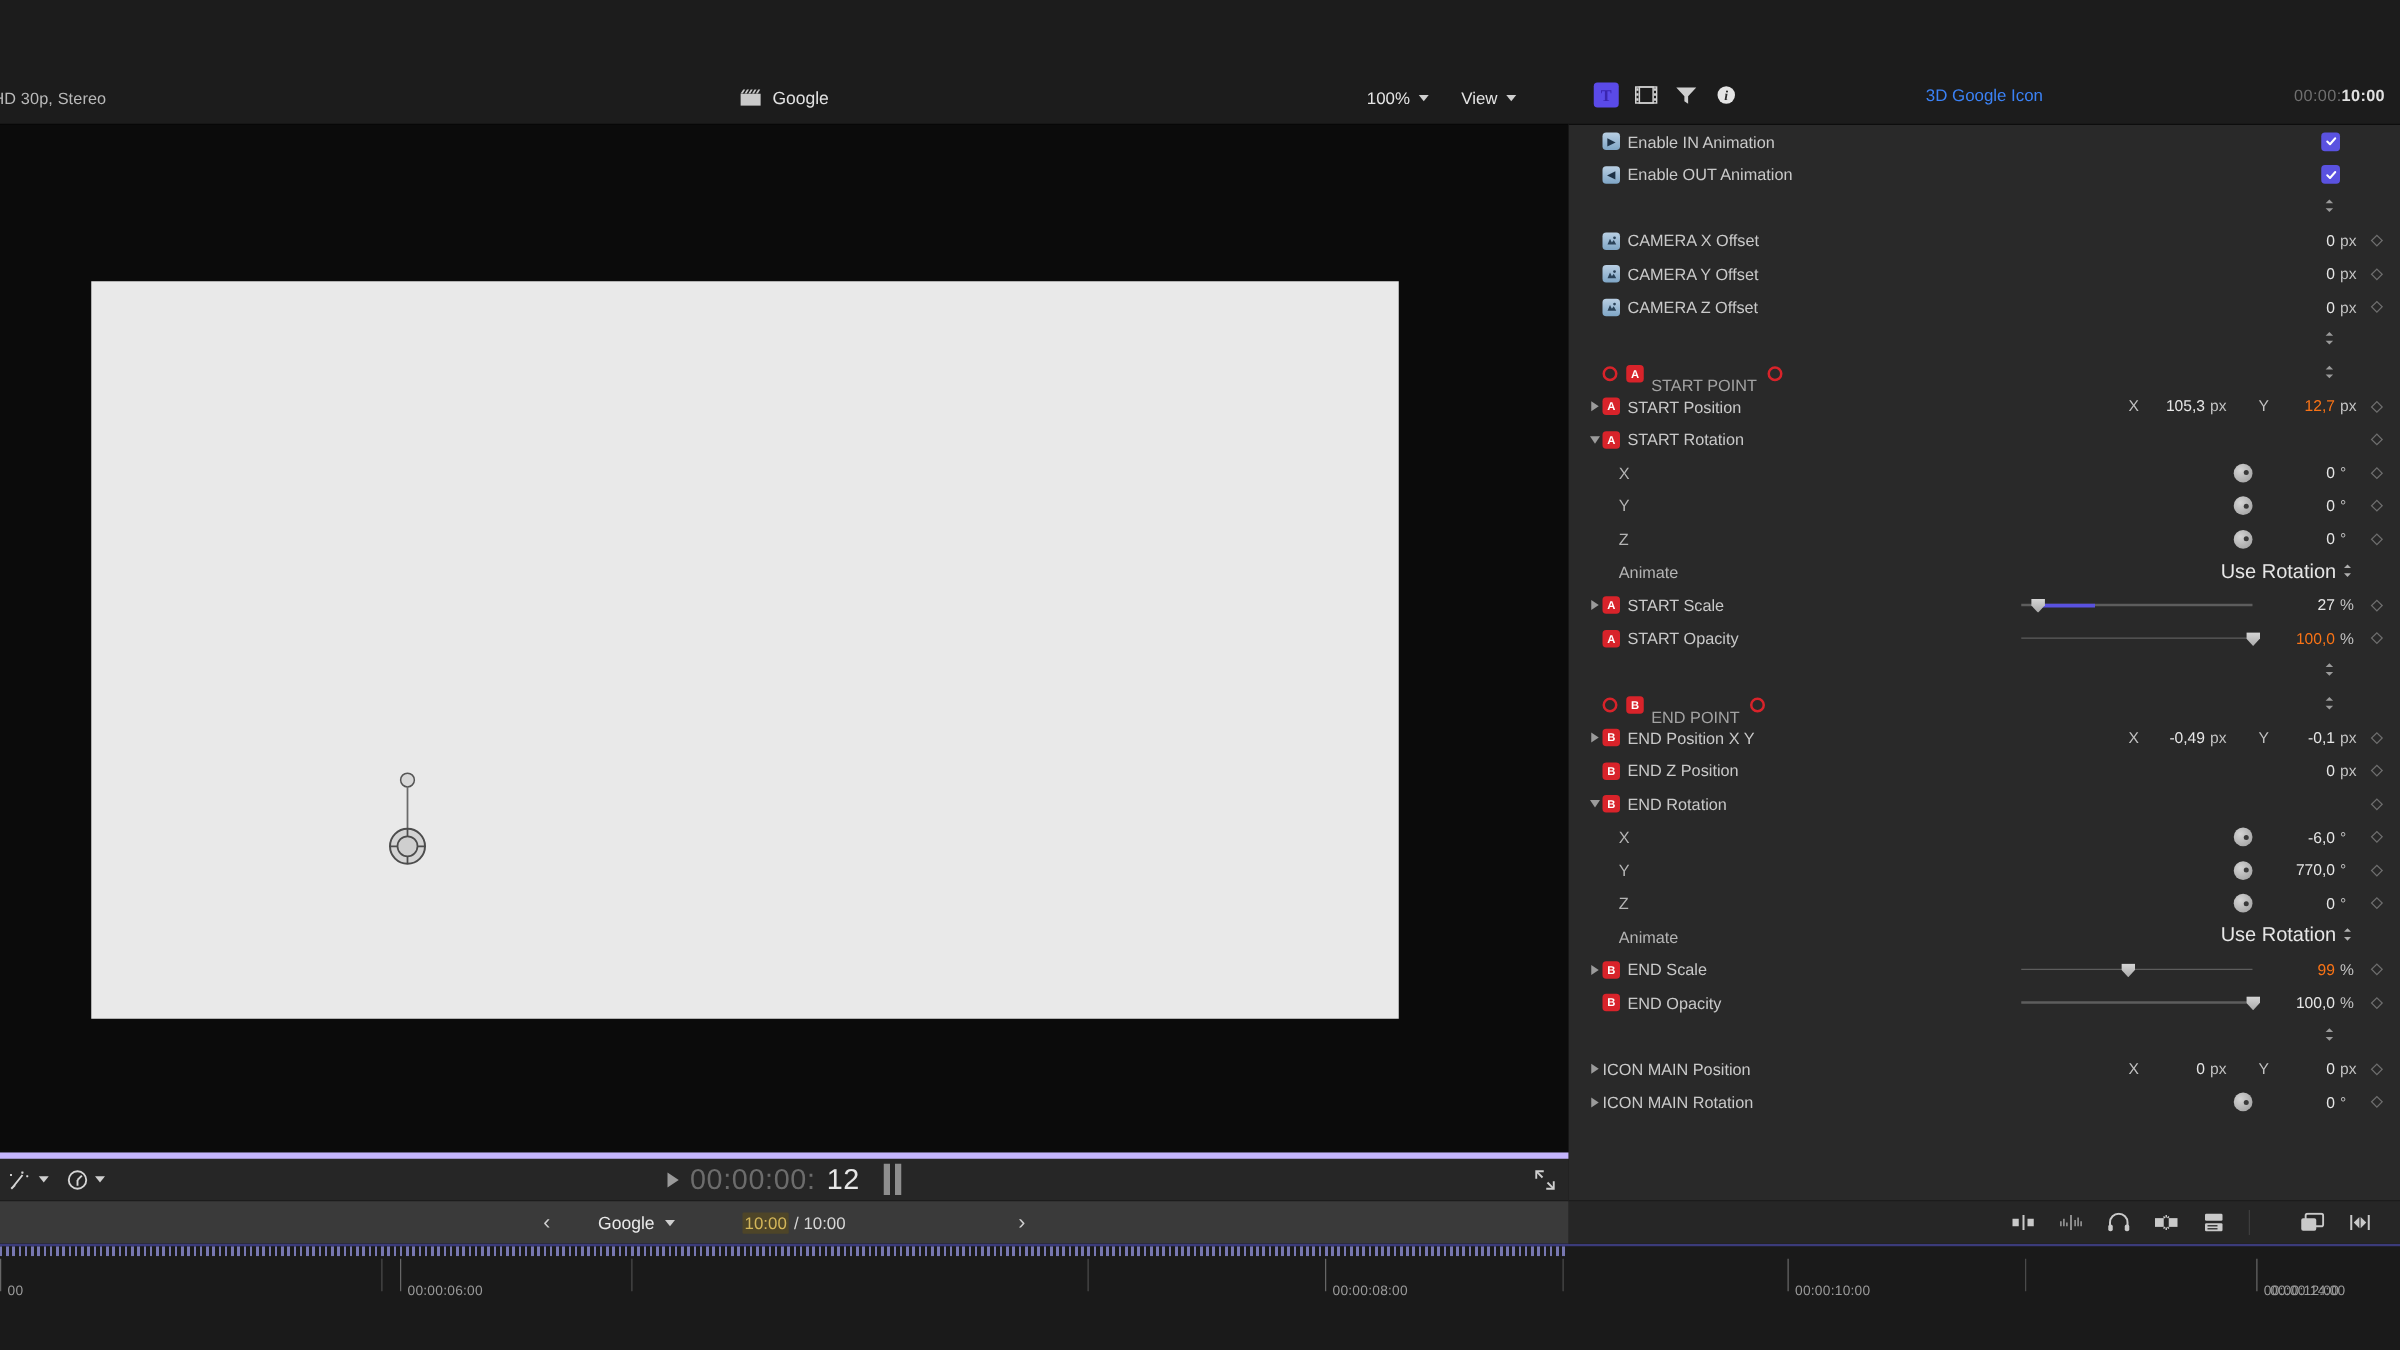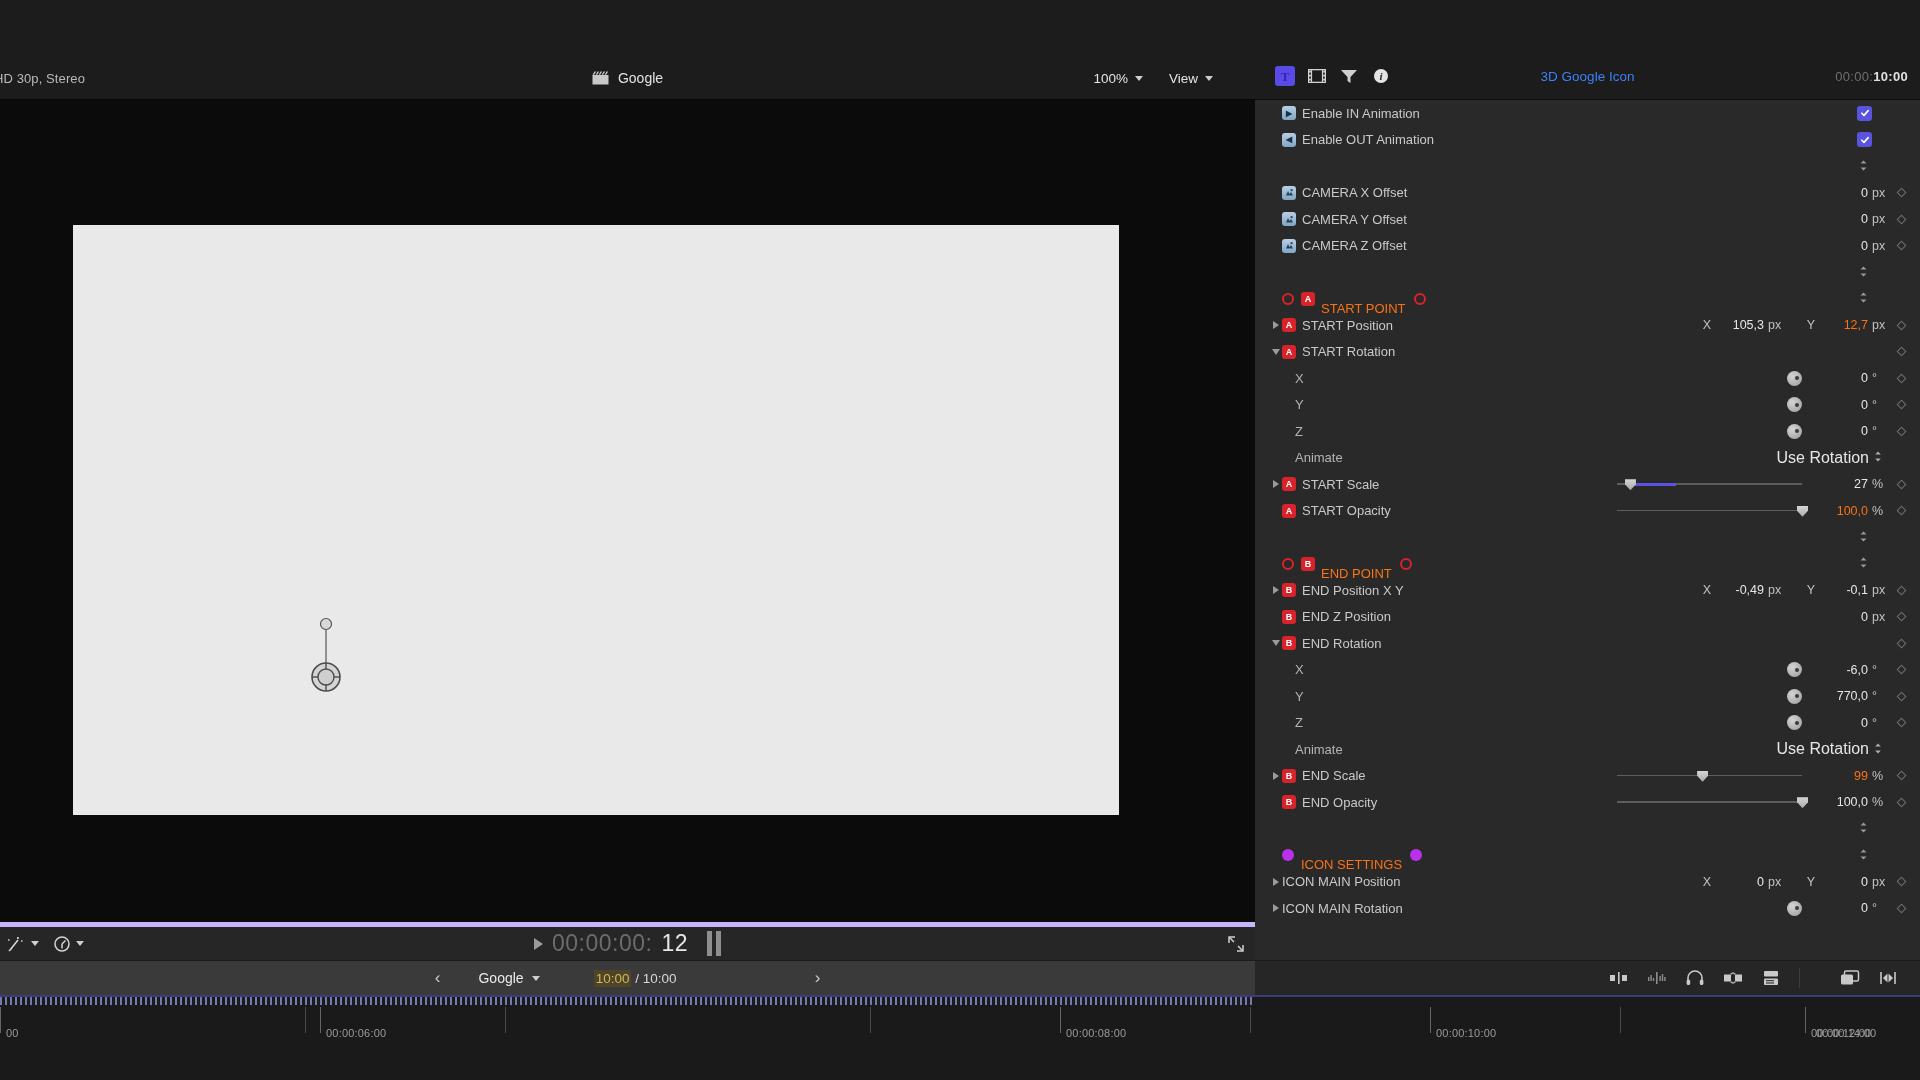--- a/index.html
+++ b/index.html
@@ -145,21 +145,21 @@
   }
   .badge.red { background:#d8232a; }
   .badge.blue {
     background:linear-gradient(#b9cfe3,#7fa6c6);
     color:#1d3145; font-size:8px;
   }
   .ring { width:12px;height:12px;border:2.4px solid #d8232a;border-radius:50%; flex:0 0 12px;}
   .dotpurple { width:12px;height:12px;border-radius:50%;background:#b931e8; flex:0 0 12px;}
   .lbl { font-size:13px; color:#c9c9c9; white-space:nowrap; }
   .lbl.sub { color:#b4b4b4; }
-  .lbl.hdr { color:#f97316;margin-top:19px; }
+  .lbl.hdr { color:#a3a3a3;margin-top:19px; }
   .indent-2 { padding-left:40px; }
 
   .val-area {
     position:absolute; right:0; top:0; height:100%; width:430px;
     display:flex; align-items:center; justify-content:flex-end;
   }
   .xy { display:flex; align-items:center; }
   .axis-lbl { color:#c2c2c2; font-size:12.5px; width:22px; text-align:center; }
   .num { font-size:12.5px; color:#e6e6e6; text-align:right; min-width:46px; }
   .num.purple { color:#f97316; }
@@ -742,32 +742,20 @@
         </div>
         <div class="row">
           <div class="val-area">
             <span class="resetarrow"><svg width="9" height="11" viewBox="0 0 9 11">
                 <path d="M4.5 0.5 L7.5 3.5 L1.5 3.5 Z" fill="#9a9a9a"></path>
                 <path d="M4.5 10.5 L1.5 7.5 L7.5 7.5 Z" fill="#9a9a9a"></path>
               </svg></span>
           </div>
         </div>
         <div class="row">
-          <span class="discl"></span>
-          <span class="dotpurple" style="margin-right:7px;"></span>
-          <span class="lbl hdr">ICON SETTINGS</span>
-          <span class="dotpurple" style="margin-left:8px;"></span>
-          <div class="val-area">
-            <span class="resetarrow"><svg width="9" height="11" viewBox="0 0 9 11">
-                <path d="M4.5 0.5 L7.5 3.5 L1.5 3.5 Z" fill="#9a9a9a"></path>
-                <path d="M4.5 10.5 L1.5 7.5 L7.5 7.5 Z" fill="#9a9a9a"></path>
-              </svg></span>
-          </div>
-        </div>
-        <div class="row">
           <span class="discl">
             <span class="tri-r"></span>
           </span>
           <span class="lbl">ICON MAIN Position</span>
           <div class="val-area">
             <span class="xy">
               <span class="axis-lbl">X</span>
               <span class="num">0</span>
               <span class="unit">px</span>
               <span class="axis-lbl" style="margin-left:14px;">Y</span>

